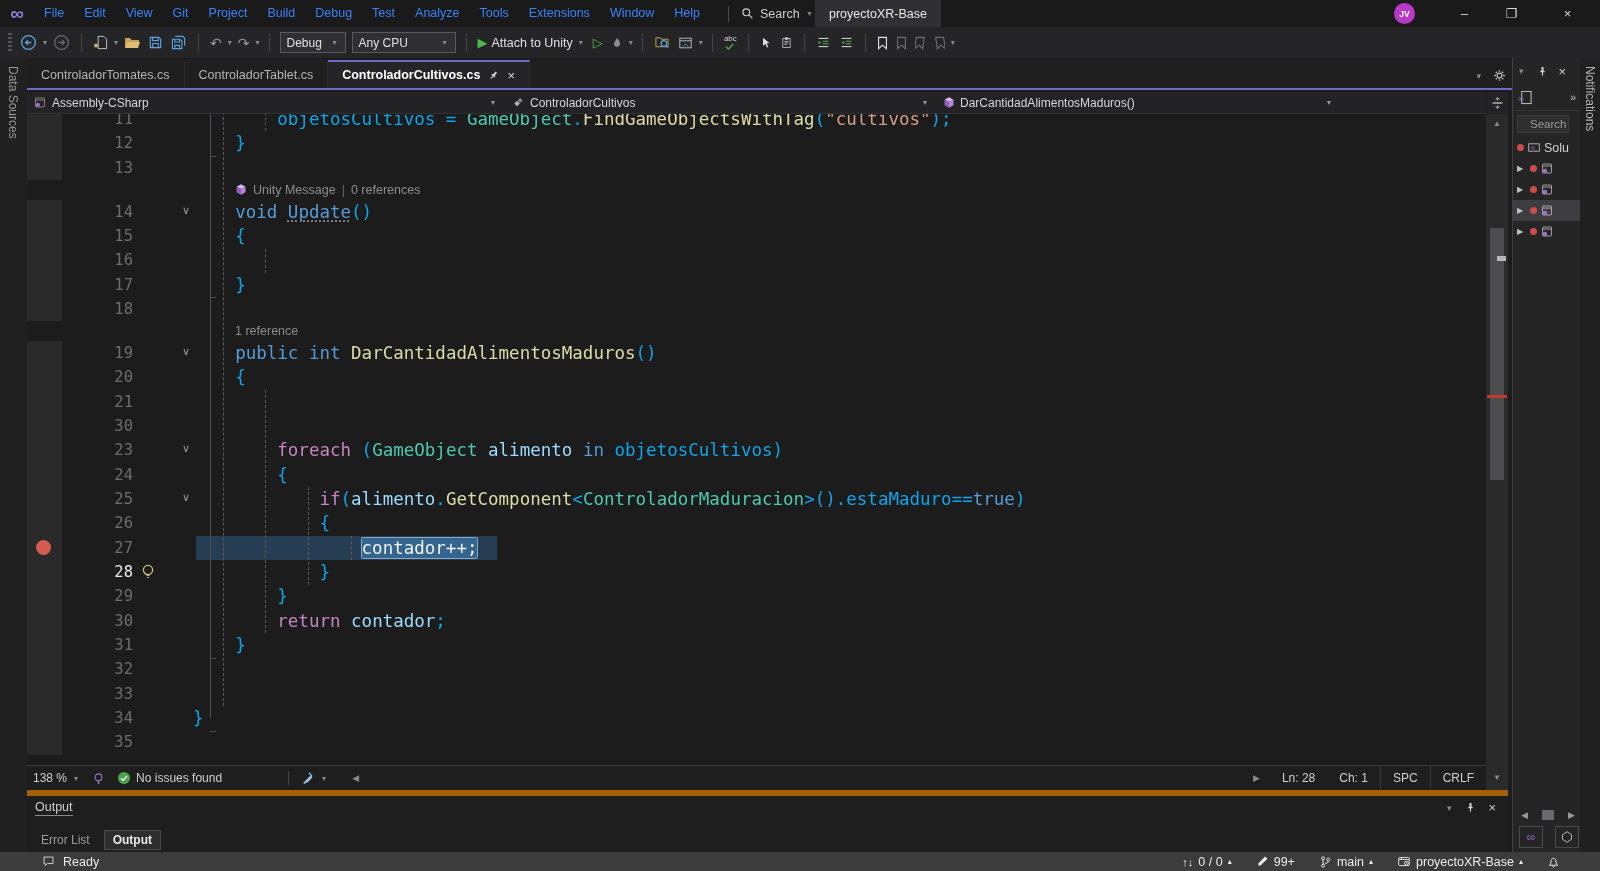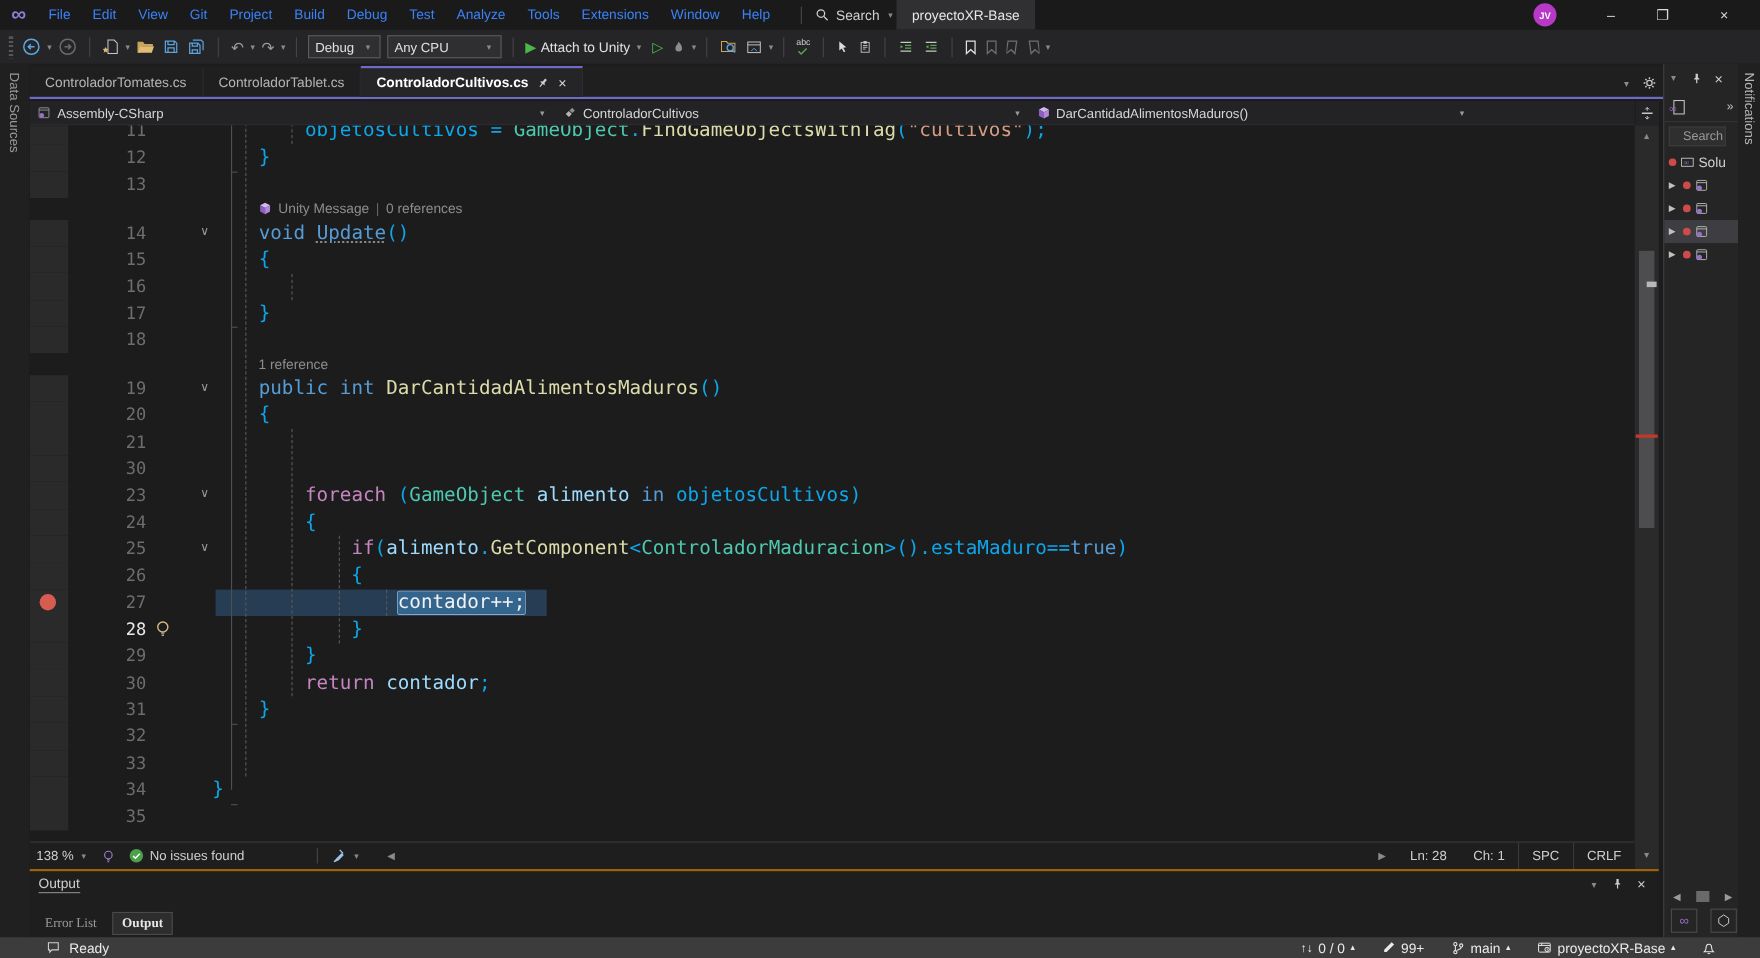--- a/index.html
+++ b/index.html
@@ -99,25 +99,25 @@
   #edbottom{left:27px;top:765px;width:1459px;height:25px;background:#1e1e1f;border-top:1px solid #3a3a3c;
             display:flex;align-items:center;font-size:12px;color:#cfcfcf;box-sizing:border-box;}
   #edbottom .seg{display:flex;align-items:center;gap:5px;padding:0 6px;height:100%;}
   #edbottom .vsep{width:1px;height:14px;background:#454547;margin:0 6px;}
   #ed-right{margin-left:auto;display:flex;align-items:center;height:100%;}
   #ed-right .cell{padding:0 12px;display:flex;align-items:center;height:100%;}
   #ed-right .cellb{border-left:1px solid #39393b;}
   .scroll-arrow{color:#8a8a8a;font-size:9px;}
 
   
-  #outpanel{left:27px;top:790px;width:1481px;height:62px;background:#1e1e1f;border-top:2px solid #a16207;box-sizing:border-box;}
+  #outpanel{left:27px;top:790px;width:1481px;height:62px;background:#1e1e1f;border-top:6px solid #a16207;box-sizing:border-box;}
   #outpanel-title{position:absolute;left:8px;top:4px;font-size:12.5px;color:#cfcfcf;border-bottom:1px solid #8a8a8a;padding-bottom:1px;}
   #outpanel-icons{position:absolute;right:12px;top:4px;display:flex;gap:12px;align-items:center;color:#cfcfcf;}
   #outtabs{position:absolute;left:6px;bottom:2px;display:flex;gap:6px;align-items:center;font-size:12px;}
-  .outtab{padding:2px 8px;color:#9a9a9a;font-family:Liberation Serif, serif;}
+  .outtab{padding:2px 8px;color:#9a9a9a;}
   .outtab.active{color:#e8e8e8;font-weight:bold;background:#2d2d2e;border:1px solid #4a4a4c;}
 
   
   #sepanel{left:1512px;top:58px;width:68px;height:794px;background:#252526;border-left:1px solid #3f3f46;box-sizing:border-box;}
   #se-head{height:26px;display:flex;align-items:center;justify-content:flex-start;gap:11px;padding:0 4px;color:#cfcfcf;}
   #se-tools{height:26px;display:flex;align-items:center;gap:8px;padding:0 4px;border-bottom:1px solid #333336;color:#cfcfcf;}
   #se-search{margin:4px 0 4px 4px;width:52px;height:18px;background:#2f2f30;border:1px solid #3c3c3e;
              font-size:11.5px;color:#9a9a9a;display:flex;align-items:center;padding-left:12px;box-sizing:border-box;overflow:hidden;white-space:nowrap;text-align:right;}
   .se-row{height:21px;display:flex;align-items:center;gap:3px;padding-left:4px;overflow:hidden;white-space:nowrap;}
   .se-row.selected{background:#3e3e42;}

